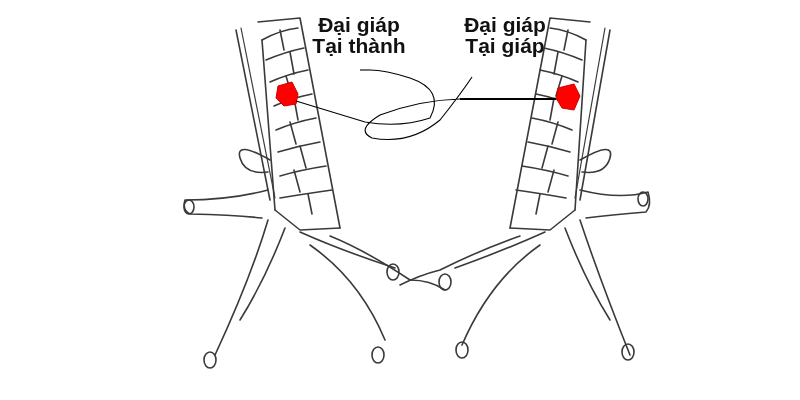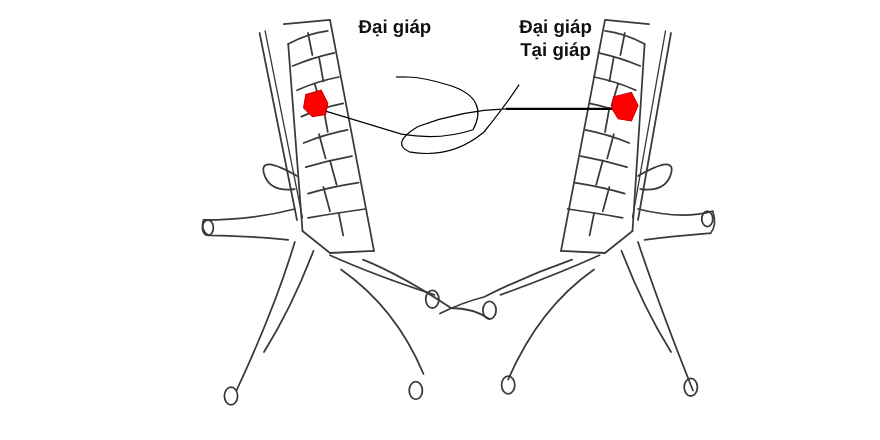--- a/index.html
+++ b/index.html
@@ -1,18 +1,18 @@
 <!DOCTYPE html>
 <html><head>
 <meta charset="utf-8">
 <style>
   html,body{margin:0;padding:0;background:#ffffff;}
   body{width:800px;height:400px;overflow:hidden;position:relative;font-family:"Liberation Sans",sans-serif;}
   #stage{position:absolute;left:0;top:0;width:800px;height:400px;}
-  .label{position:absolute;text-align:center;font-weight:bold;font-size:17px;line-height:21px;color:#111;}
+  .label{position:absolute;text-align:center;font-weight:bold;font-size:21px;line-height:21px;color:#111;}
   .label span{display:block;}
   #lbl-left{left:304px;top:14px;width:110px;}
   #lbl-right{left:450px;top:14px;width:110px;}
 </style>
 </head>
 <body>
 
 <div id="stage">
   <svg width="800" height="400" viewBox="0 0 800 400">
     <g fill="none" stroke="#3a3a3a" stroke-width="1.6" stroke-linecap="round" stroke-linejoin="round">
@@ -66,18 +66,19 @@
     <g fill="none" stroke="#000" stroke-width="1.1">
       <path d="M296 101 L365 122 Q400 128 430 118 Q445 90 410 78 Q385 70 370 70"></path>
       <path d="M370 70 L360 70"></path>
       <path d="M556 99 L460 99 Q420 100 380 115 Q355 130 372 138 Q410 145 440 120 Q460 95 472 77"></path>
     </g>
     <path d="M460 99 L556 99" stroke="#000" stroke-width="2"></path>
   </svg>
 
   <div class="label" id="lbl-left">
     <span>Đại giáp</span>
+    <span>Tại thành</span>
   </div>
   <div class="label" id="lbl-right">
     <span>Đại giáp</span>
     <span>Tại giáp</span>
   </div>
 </div>
 
 </body></html>

